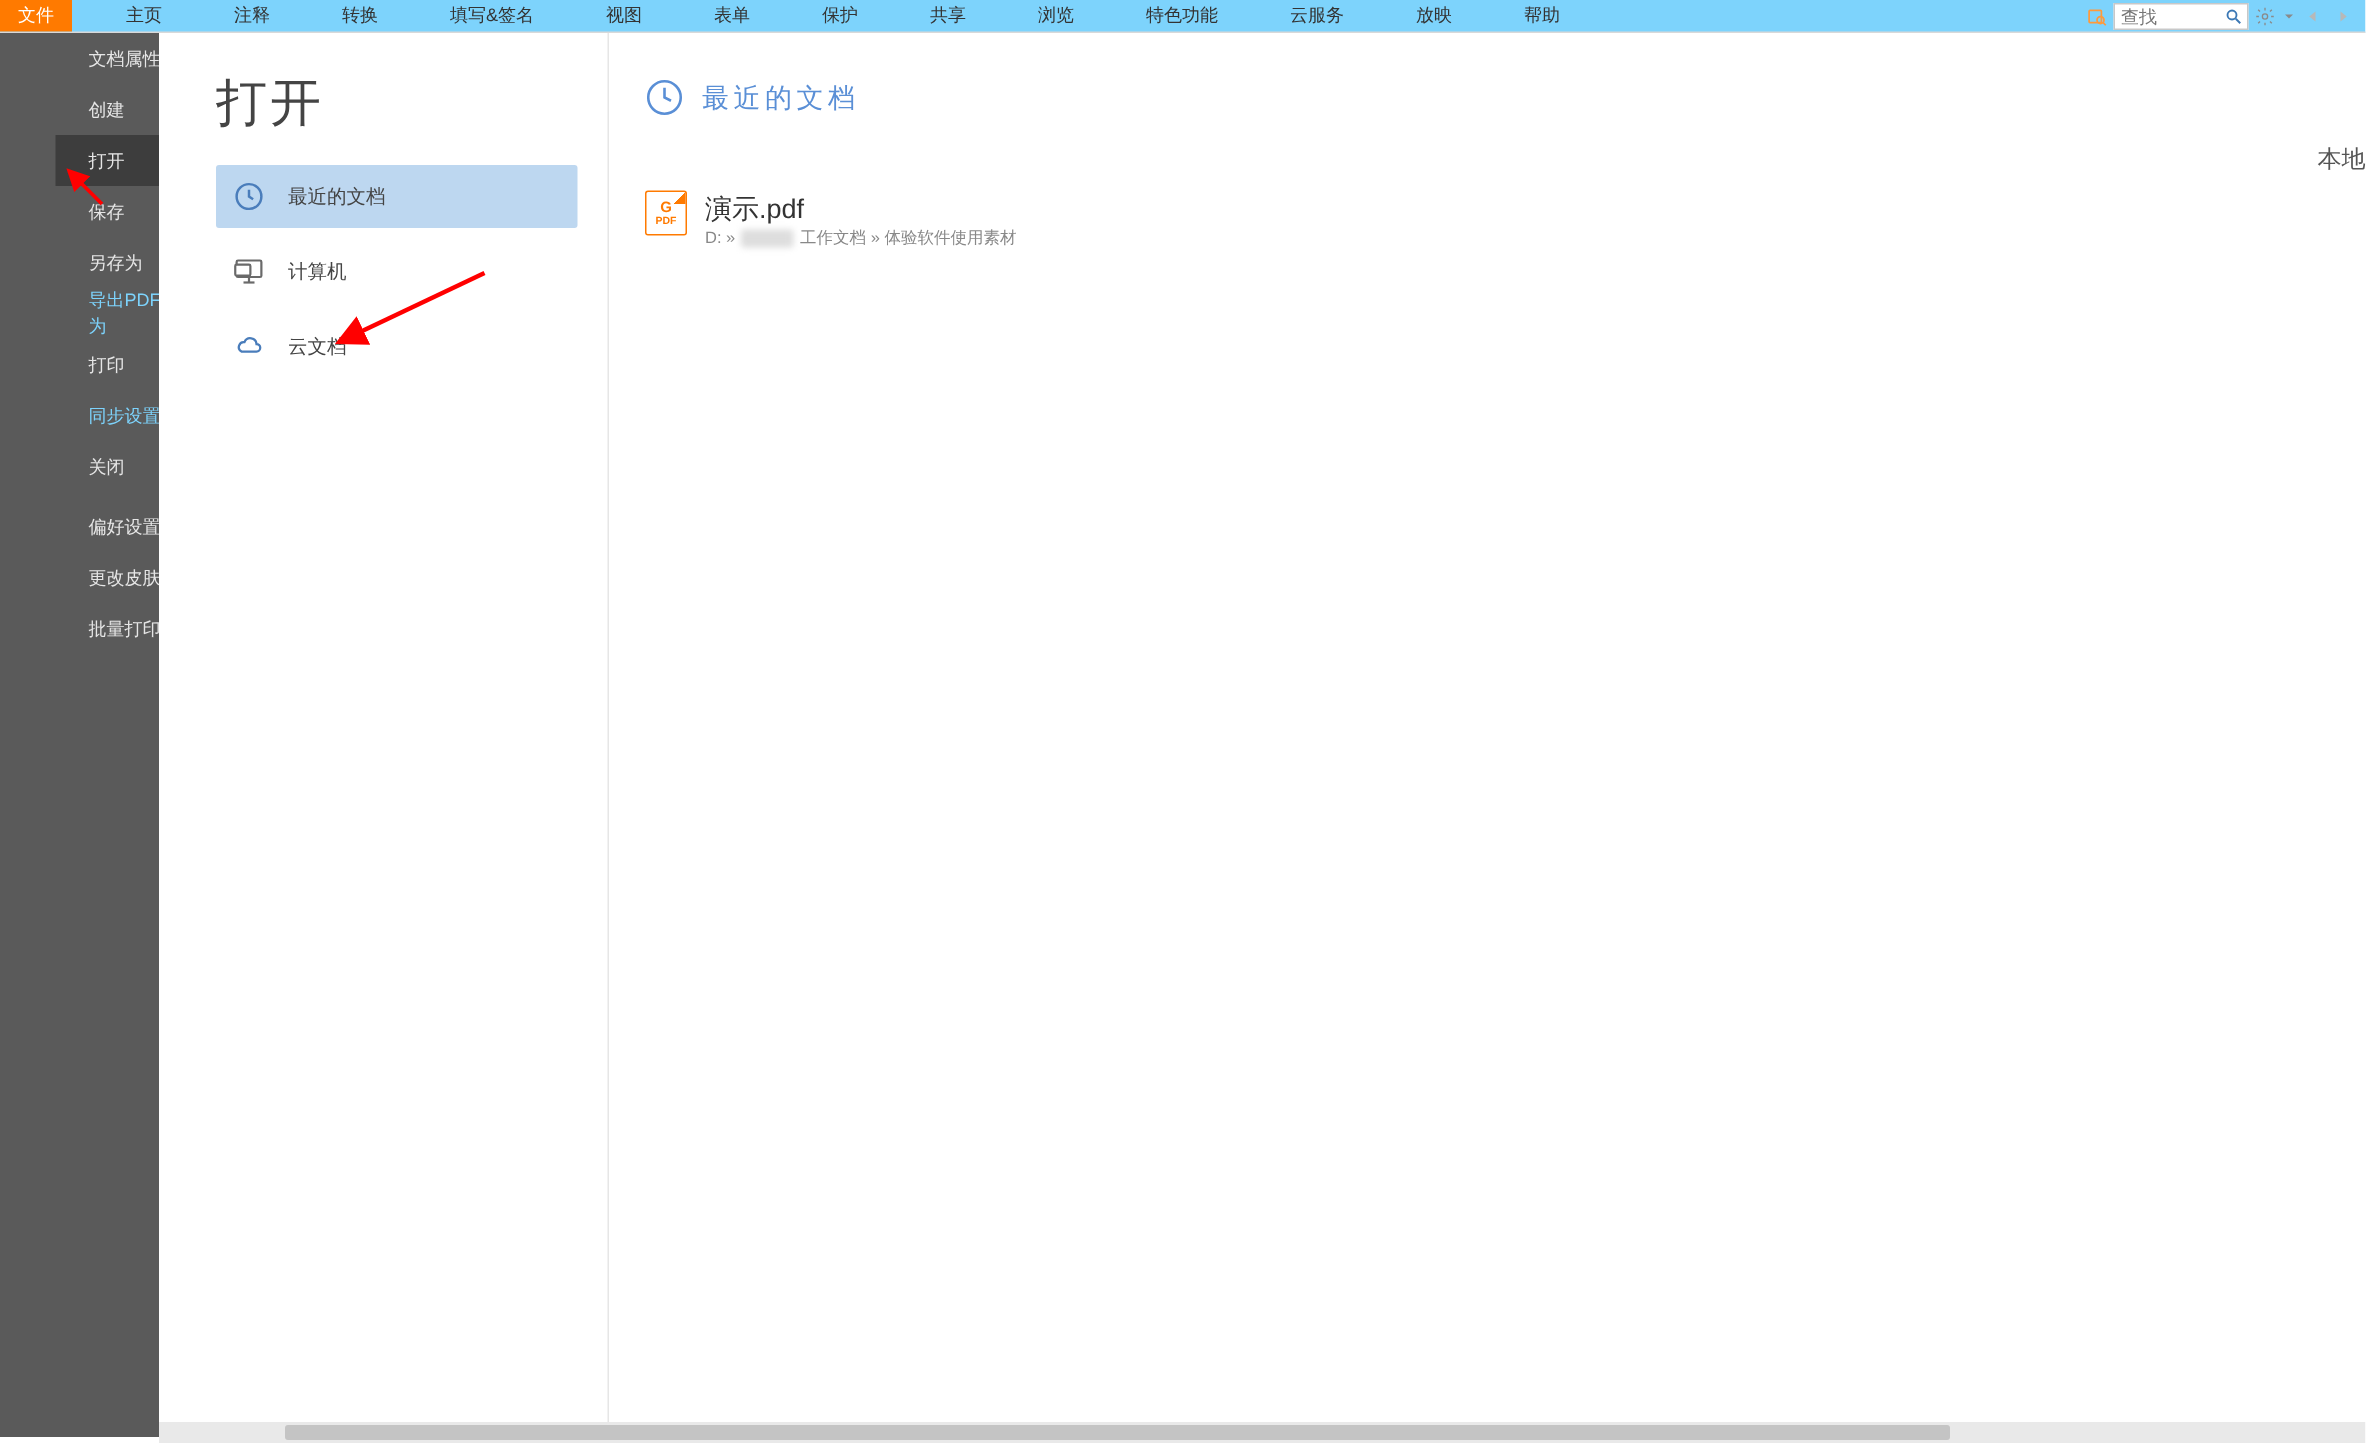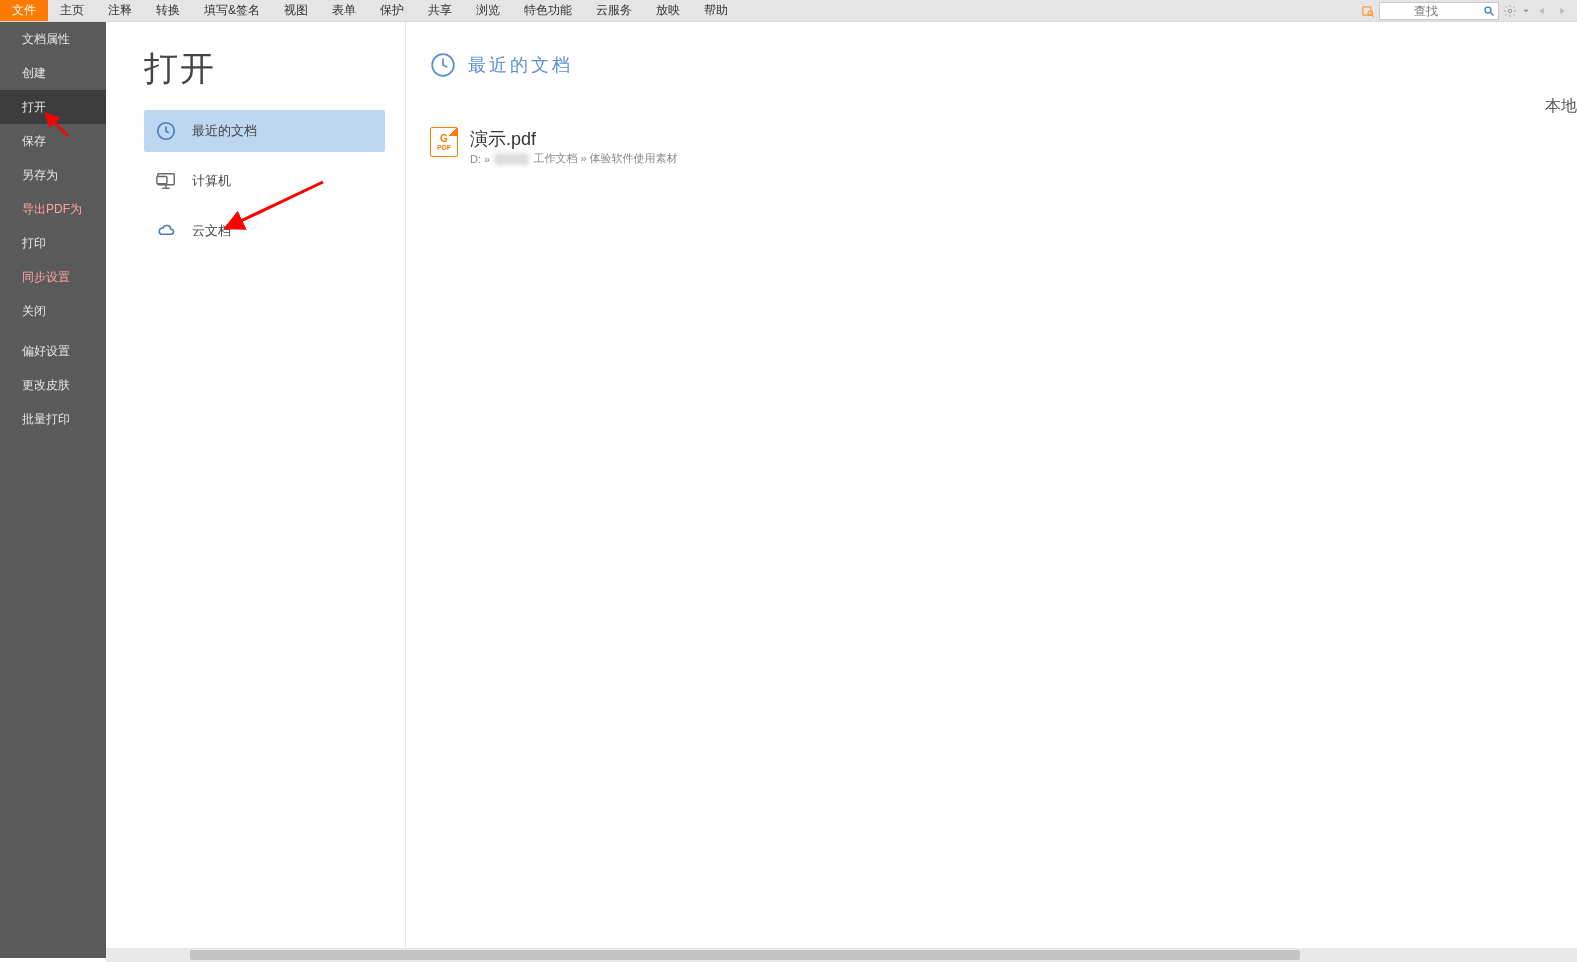--- a/index.html
+++ b/index.html
@@ -1,33 +1,33 @@
 <!DOCTYPE html>
 <html><head>
 <meta charset="utf-8">
 <style>
 * { margin:0; padding:0; box-sizing:border-box; font-family:"Microsoft YaHei","Segoe UI",sans-serif; }
 body { width:1577px; height:962px; background:#fff; overflow:hidden; position:relative; }
 
 
-.menubar { position:absolute; top:0; left:0; right:0; height:22px; background:#e5e5e5; border-bottom:1px solid #d9d9d9; display:flex; align-items:stretch; font-size:12px; color:#333; }
+.menubar { position:absolute; top:0; left:0; right:0; height:22px; background:#7dd3fc; border-bottom:1px solid #d9d9d9; display:flex; align-items:stretch; font-size:12px; color:#333;gap:24px; }
 .menubar .tab { padding:0 12px; display:flex; align-items:center; cursor:pointer; white-space:nowrap; }
 .menubar .tab.active { background:#ff7a00; color:#fff; }
 .menubar .spacer { flex:1; }
 .menubar .right { display:flex; align-items:center; gap:2px; padding-right:6px; }
-.search-box { display:flex; align-items:center; border:1px solid #c8c8c8; height:18px; background:#fff;padding-left:30px; }
+.search-box { display:flex; align-items:center; border:1px solid #c8c8c8; height:18px; background:#fff; }
 .search-box input { border:none; outline:none; font-size:12px; width:70px; padding:0 4px; color:#888; }
 .search-box .mag { width:18px; height:16px; display:flex; align-items:center; justify-content:center; }
 .icon-btn { width:18px; height:18px; display:flex; align-items:center; justify-content:center; color:#8a8a8a; }
 
 
-.sidebar { position:absolute; top:22px; left:0; width:110px; bottom:4px; background:#5a5a5a; color:#e6e6e6; font-size:12px; }
+.sidebar { position:absolute; top:22px; left:0; width:110px; bottom:4px; background:#5a5a5a; color:#e6e6e6; font-size:12px;padding-left:37px; }
 .sidebar .item { height:34px; display:flex; align-items:center; padding-left:22px; cursor:pointer; }
 .sidebar .item.selected { background:#3d3d3d; }
-.sidebar .item.disabled { color:#fca5a5; }
+.sidebar .item.disabled { color:#7dd3fc; }
 .sidebar .gap { height:6px; }
 
 
 .col2 { position:absolute; top:22px; left:106px; width:300px; bottom:0; background:#fff; border-right:1px solid #e6e6e6; padding:24px 20px 0 38px; }
 .col2 h1 { font-size:34px; font-weight:300; color:#444; margin-bottom:18px; letter-spacing:2px; }
 .src { height:42px; display:flex; align-items:center; gap:14px; padding-left:10px; margin-bottom:8px; border-radius:2px; cursor:pointer; color:#444; font-size:13px; }
 .src.selected { background:#bdd7f0; }
 .src .ic { width:24px; height:24px; display:flex; align-items:center; justify-content:center; }
 
 

